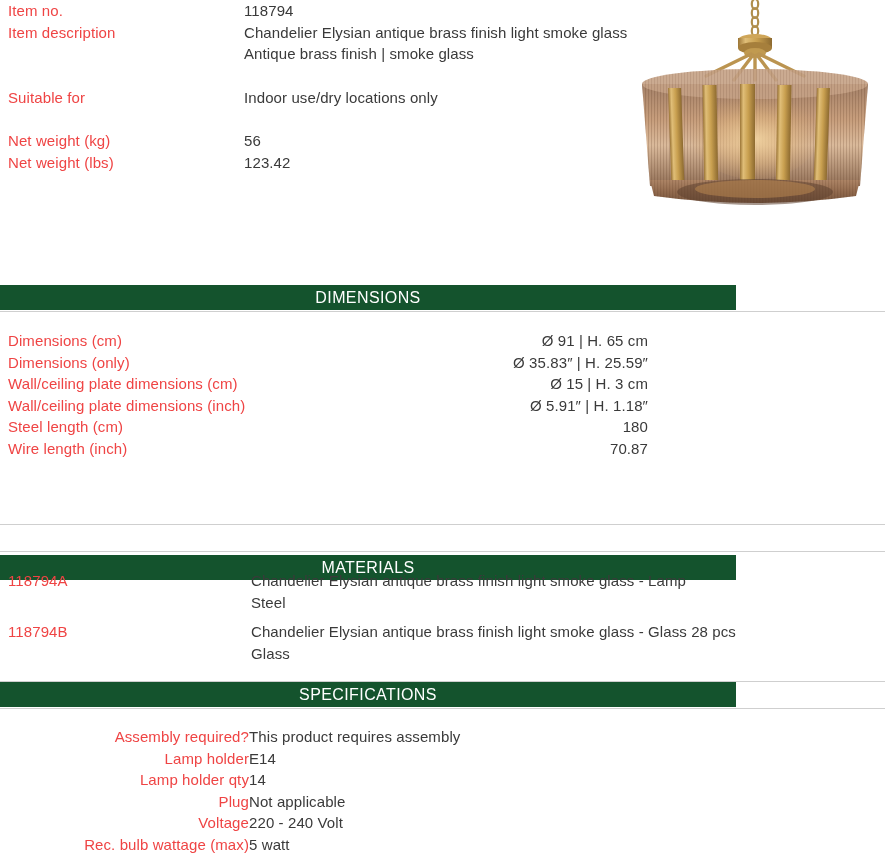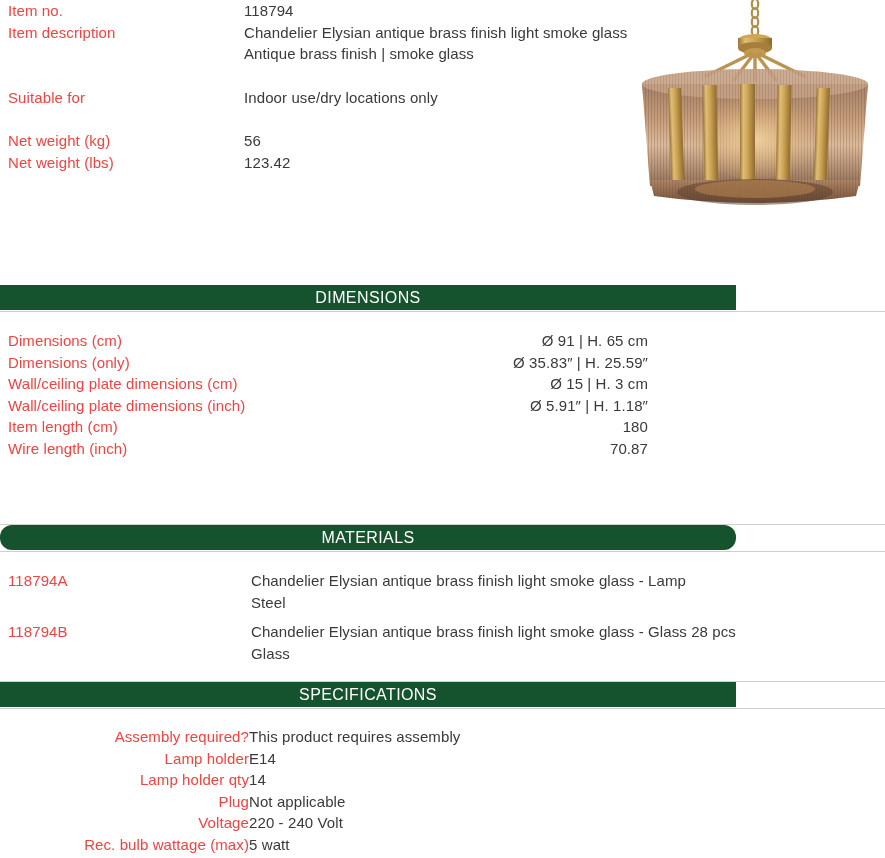--- a/index.html
+++ b/index.html
@@ -254,31 +254,31 @@
     </div>
     <div class="row">
       <div class="label">Wall/ceiling plate dimensions (cm)</div>
       <div class="value">Ø 15 | H. 3 cm</div>
     </div>
     <div class="row">
       <div class="label">Wall/ceiling plate dimensions (inch)</div>
       <div class="value">Ø 5.91″ | H. 1.18″</div>
     </div>
     <div class="row">
-      <div class="label">Item length (cm)</div>
+      <div class="label">Steel length (cm)</div>
       <div class="value">180</div>
     </div>
     <div class="row">
       <div class="label">Wire length (inch)</div>
       <div class="value">70.87</div>
     </div>
   </div>
 
   <div class="rule" style="top:524px;"></div>
-  <div class="bar" style="top:525px;border-radius:12px;">
+  <div class="bar" style="top:555px;">
     <span>MATERIALS</span>
   </div>
   <div class="rule" style="top:551px;"></div>
 
   <div class="mats">
     <div class="row">
       <div class="label">118794A</div>
       <div class="value">
         <span>Chandelier Elysian antique brass finish light smoke glass - Lamp</span>
         <span class="sub">Steel</span>

